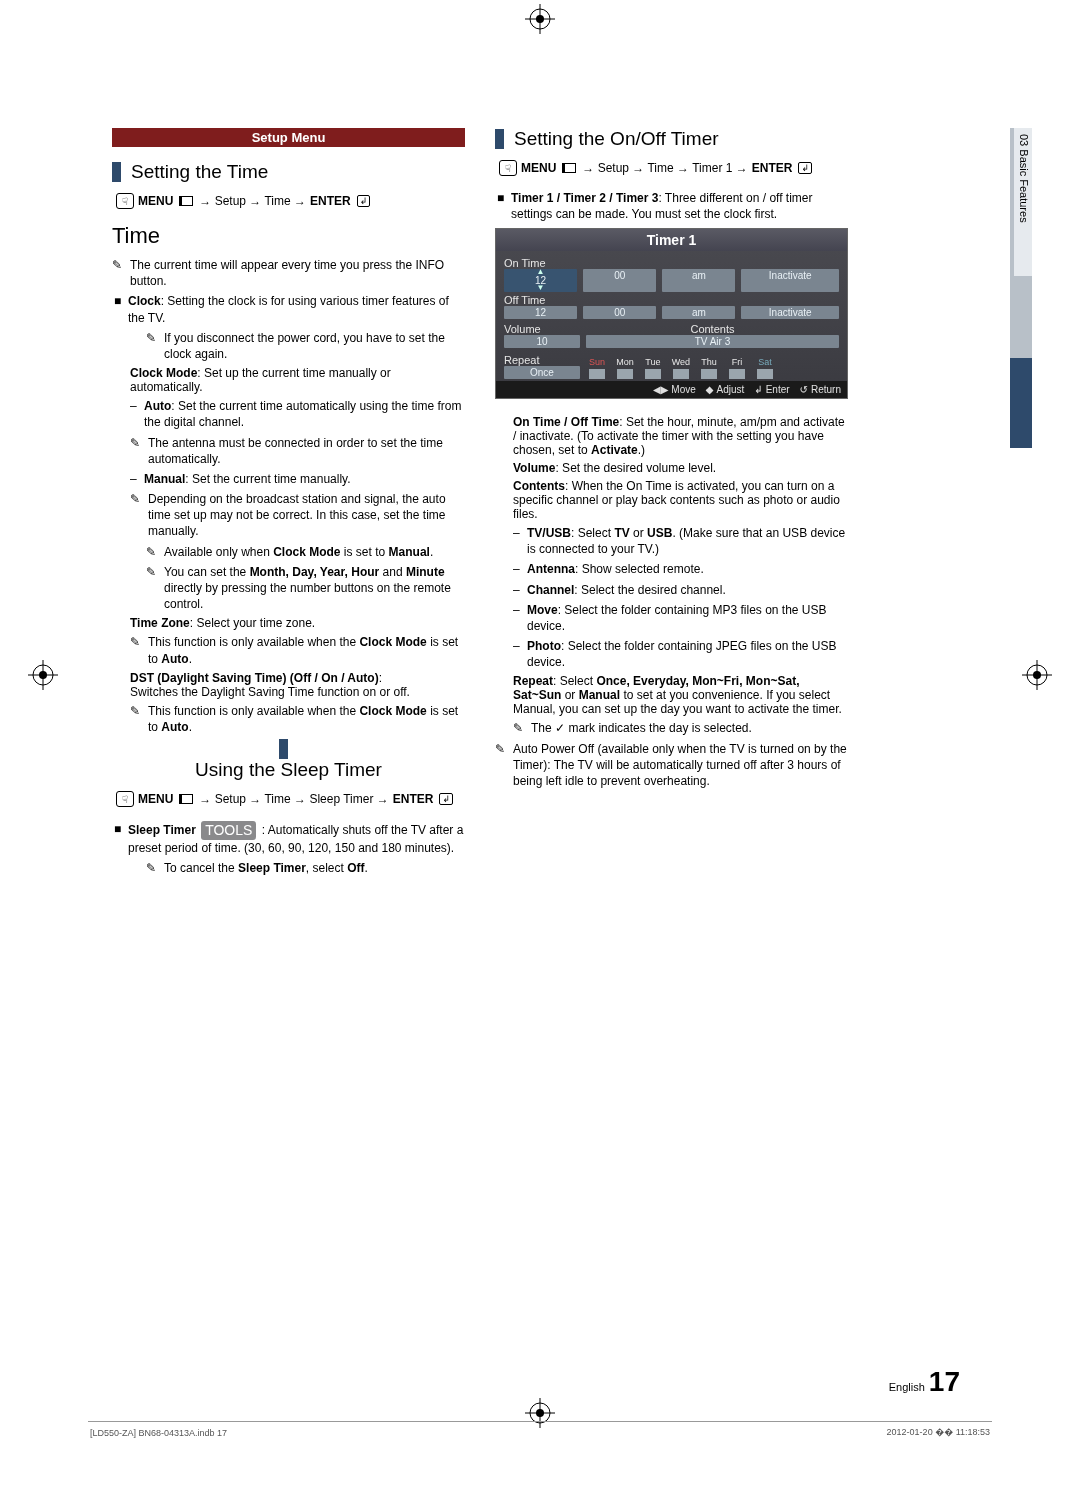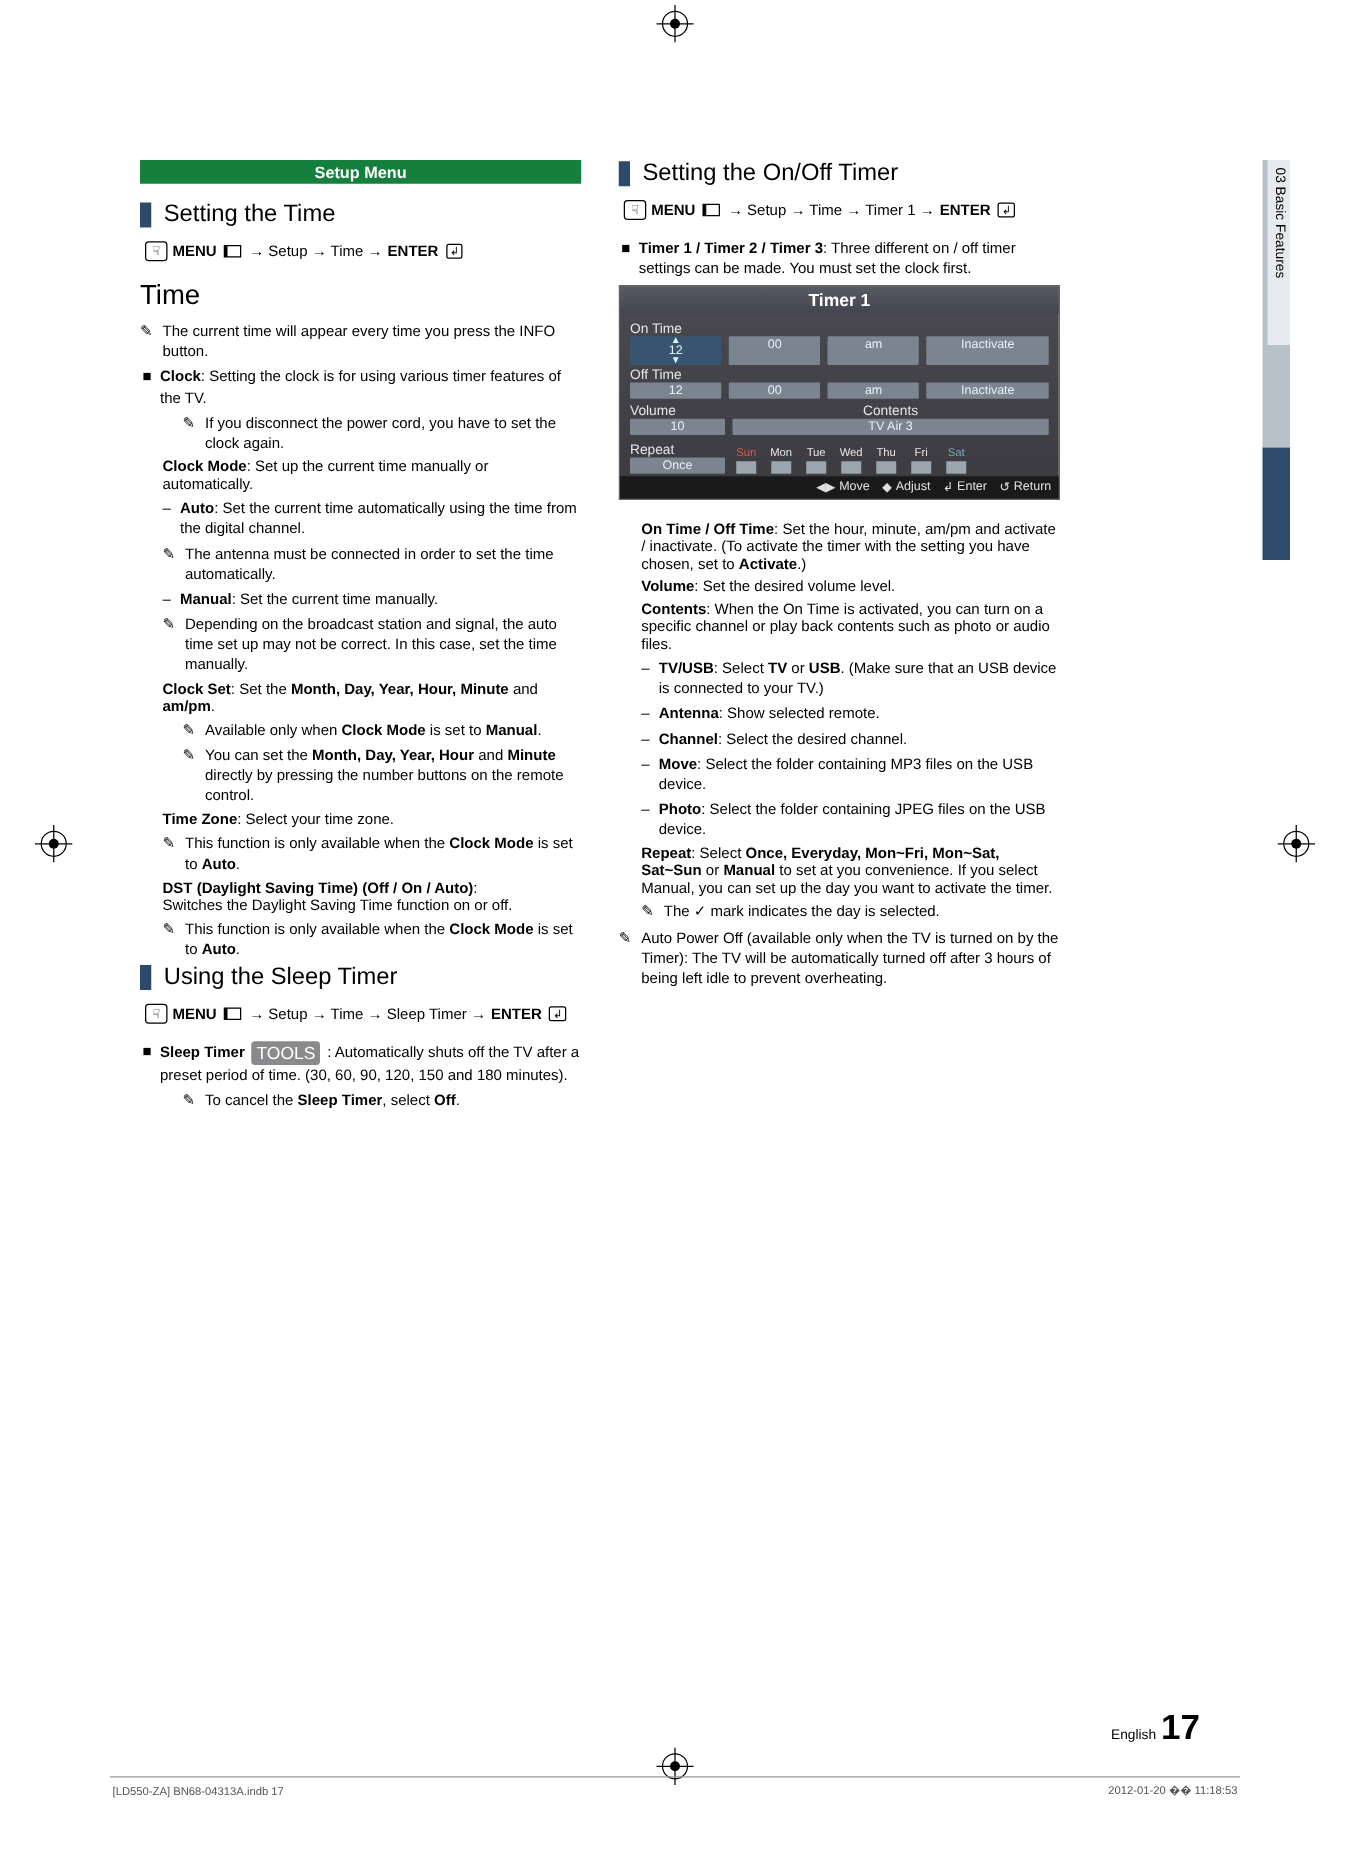--- a/index.html
+++ b/index.html
@@ -33,21 +33,21 @@
     top: 128px;
     width: 736px;
     display: flex;
     gap: 30px;
   }
   .col {
     flex: 1;
     min-width: 0;
   }
   .banner {
-    background: #15803d;
+    background: #7f1d1d;
     color: #fff;
     text-align: center;
     font-weight: bold;
     padding: 2px 0;
     font-size: 13px;
     margin-bottom: 14px;
   }
   .section-head {
     display: flex;
     align-items: center;
@@ -340,21 +340,20 @@
         </div>
       <div class="dash-line indent1">
           <span class="ico">–</span>
           <span><b>Manual</b><span>: Set the current time manually.</span></span>
         </div>
       <div class="note-line indent1">
           <span class="ico">✎</span>
           <span>Depending on the broadcast station and signal, the auto time set up may not be correct. In this case, set the time manually.</span>
         </div>
 
-      <div class="indent1" style="margin-bottom:4px;"><b>Clock Set</b><span>: Set the </span><b>Month, Day, Year, Hour, Minute</b><span> and </span><b>am/pm</b>.</div>
 
       <div class="note-line indent2">
           <span class="ico">✎</span>
           <span><span>Available only when </span><b>Clock Mode</b><span> is set to </span><b>Manual</b>.</span>
         </div>
 
       <div class="note-line indent2">
           <span class="ico">✎</span>
           <span><span>You can set the </span><b>Month, Day, Year, Hour</b><span> and </span><b>Minute</b><span> directly by pressing the number buttons on the remote control.</span></span>
         </div>
@@ -365,21 +364,21 @@
           <span><span>This function is only available when the </span><b>Clock Mode</b><span> is set to </span><b>Auto</b>.</span>
         </div>
 
       <div class="indent1"><b>DST (Daylight Saving Time) (Off / On / Auto)</b>:</div>
       <div class="indent1" style="margin-bottom:4px;">Switches the Daylight Saving Time function on or off.</div>
       <div class="note-line indent1">
           <span class="ico">✎</span>
           <span><span>This function is only available when the </span><b>Clock Mode</b><span> is set to </span><b>Auto</b>.</span>
         </div>
 
-      <div class="section-head" style="margin-top:0;">
+      <div class="section-head" style="margin-top:0;flex-direction:column;">
         <div class="bar"></div>
         <div class="txt">Using the Sleep Timer</div>
       </div>
 
       <div class="menu-path">
         <span class="icon-box">☟</span>
         <b>MENU</b>
           <span class="menu-glyph"></span>
         <span> → Setup → Time → Sleep Timer → </span>
         <b>ENTER</b>

